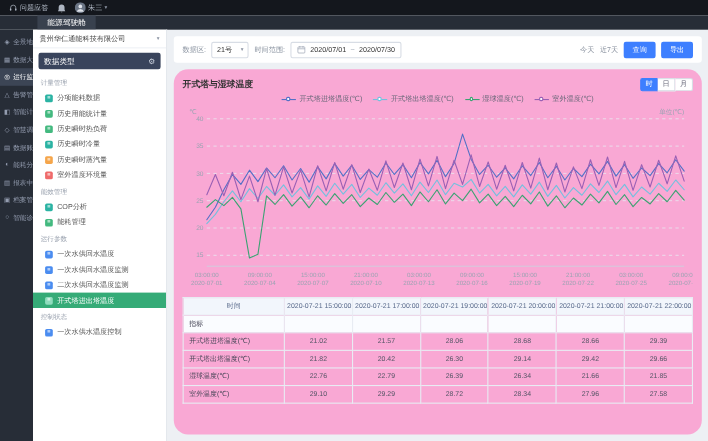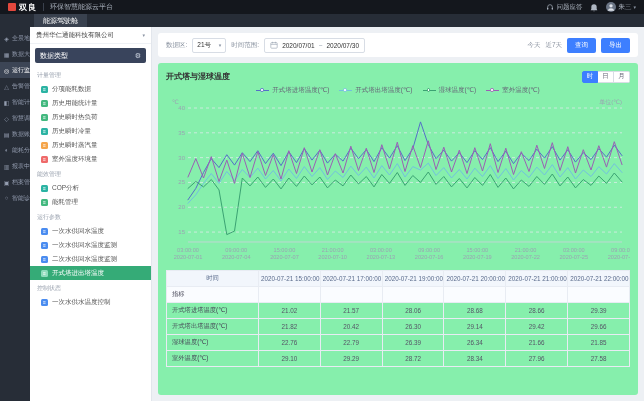--- a/index.html
+++ b/index.html
@@ -48,21 +48,21 @@
   .main{flex:1;padding:6px;display:flex;flex-direction:column;overflow:hidden}
   .filter-card{height:24px;background:#fff;border-radius:3px;display:flex;align-items:center;gap:5px;padding:0 8px;font-size:6.5px;color:#667;flex:none}
   .flabel{color:#8a93a0}
   .select{border:1px solid #d8dde5;border-radius:2px;height:15px;display:flex;align-items:center;gap:6px;padding:0 4px;color:#333;min-width:34px;justify-content:space-between;cursor:pointer;background:#fff}
   .daterange{border:1px solid #d8dde5;border-radius:2px;height:15px;display:flex;align-items:center;gap:4px;padding:0 5px;color:#333;cursor:pointer;background:#fff}
   .sep{color:#99a3b0}
   .spacer{flex:1}
   .quick{color:#8b93a0;cursor:pointer}
   .btn{height:15px;padding:0 8px;border:none;border-radius:2px;background:#3d7fff;color:#fff;font-size:6.5px;cursor:pointer;font-family:inherit}
 
-  .chart-card{flex:1;margin-top:6px;background:#86efac;border-radius:3px;padding:6px 8px;display:flex;flex-direction:column;overflow:hidden}
+  .chart-card{flex:1;margin-top:6px;background:#f9a8d4;border-radius:13px;padding:6px 8px;display:flex;flex-direction:column;overflow:hidden}
   .card-head{display:flex;align-items:center;justify-content:space-between;height:15px;flex:none}
   .card-title{font-size:8px;font-weight:bold;color:#333}
   .toggles{display:flex}
   .tog{width:16px;height:12px;border:1px solid #d8dde5;background:#fff;color:#667;font-size:6.5px;text-align:center;cursor:pointer;font-family:inherit;padding:0}
   .tog+.tog{border-left:none}
   .tog.active{background:#3d7fff;border-color:#3d7fff;color:#fff}
   .tog:first-child{border-radius:2px 0 0 2px}
   .tog:last-child{border-radius:0 2px 2px 0}
 
   .legend{display:flex;justify-content:center;align-items:center;gap:10px;height:12px;font-size:6.5px;color:#667;flex:none}
@@ -79,26 +79,20 @@
   thead th{background:#f2f6fc;color:#5a6b8c}
   td.rowlabel{text-align:left;padding-left:5px;color:#445}
   tr.subhead td{background:#fafcff}
 </style>
 </head>
 <body>
 
 <div class="app">
 
   <header class="topbar">
-    <div class="brand">
-      <span class="logo-mark"></span>
-      <span class="brand-name">双良</span>
-      <span class="brand-divider"></span>
-      <span class="platform">环保智慧能源云平台</span>
-    </div>
     <div class="top-right">
       <span class="help">
         <svg width="8" height="8" viewBox="0 0 12 12" fill="none" stroke="#aeb6c2">
             <path d="M2.5 8.5V6a3.5 3.5 0 0 1 7 0v2.5"></path>
             <rect x="1.5" y="7" width="2" height="3" rx="1" fill="#aeb6c2" stroke="none"></rect>
             <rect x="8.5" y="7" width="2" height="3" rx="1" fill="#aeb6c2" stroke="none"></rect>
           </svg>
         <span>问题应答</span>
       </span>
       <span class="bell">

